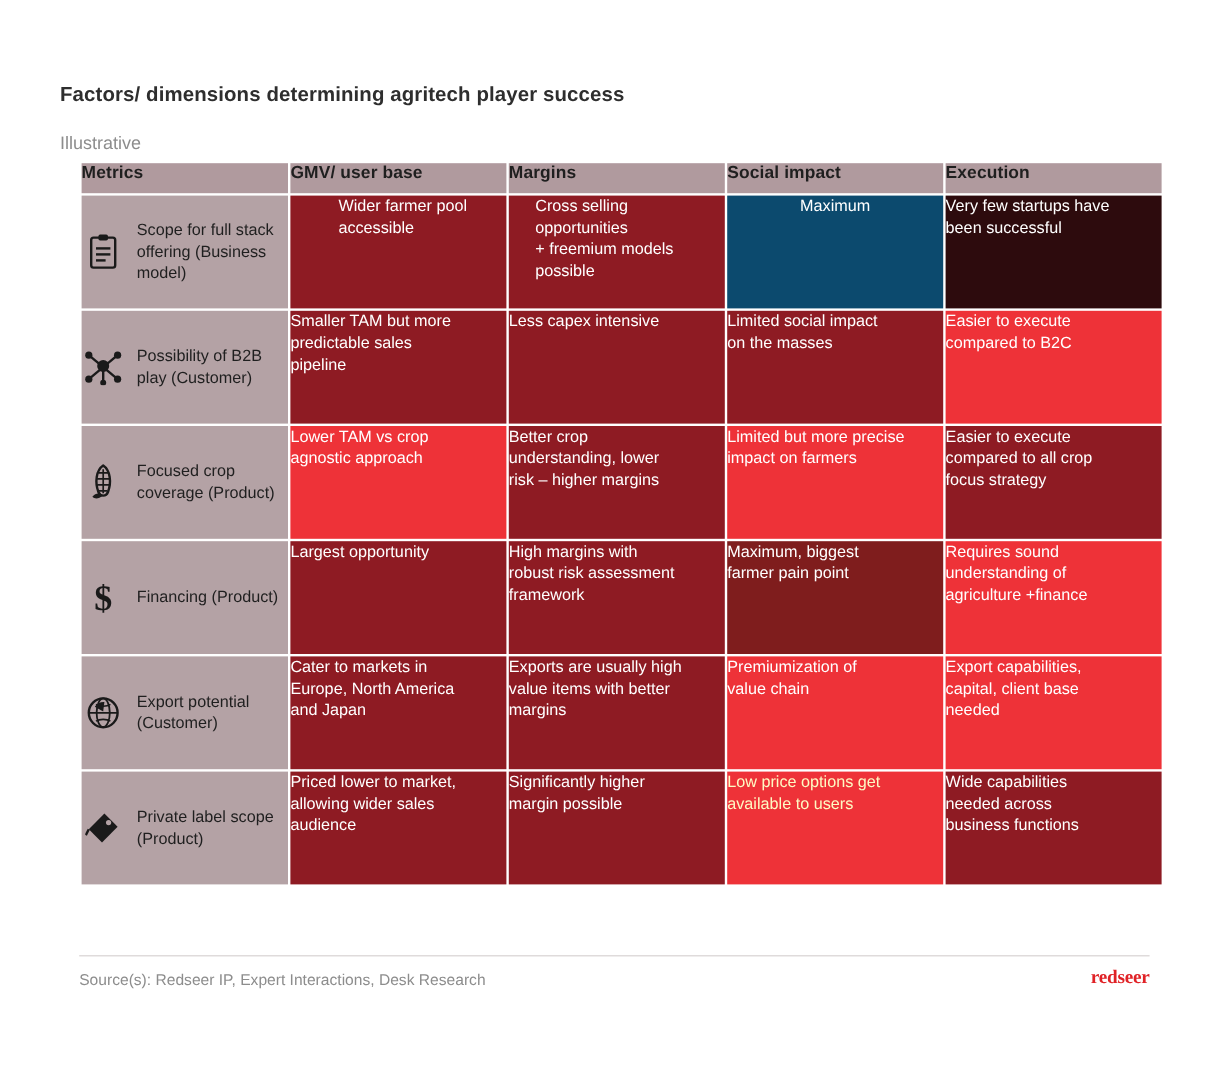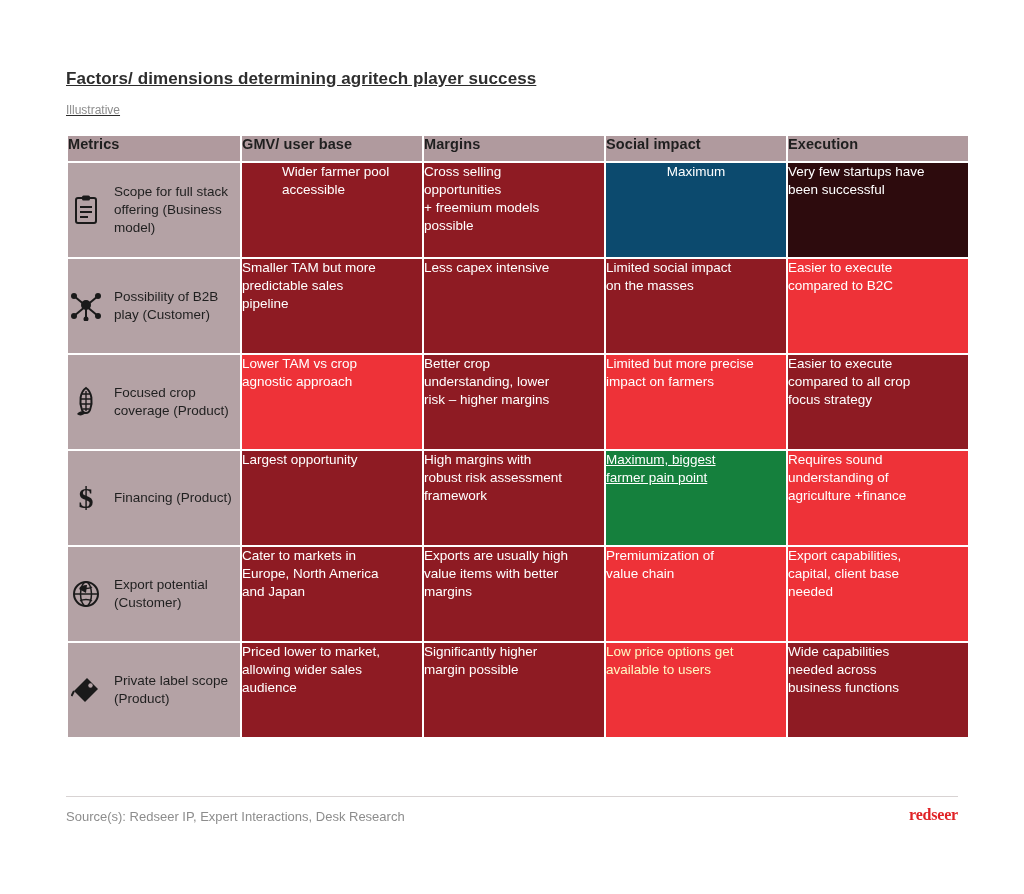--- a/index.html
+++ b/index.html
@@ -15,37 +15,36 @@
     overflow: hidden;
   }
   .page {
     position: relative;
     width: 1024px;
     height: 894px;
     box-sizing: border-box;
   }
   .title-block {
     position: absolute;
-    left: 66px;
+    left: 50px;
     top: 68px;
     width: 880px;
-    text-decoration: underline;
   }
   .title {
     font-size: 17px;
     font-weight: 700;
     color: #2e2e2e;
     letter-spacing: 0.1px;
     line-height: 22px;
   }
   .subtitle {
-    font-size: 12px;
+    font-size: 15px;
     font-weight: 400;
     color: #8d8d8d;
-    margin-top: 11px;
+    margin-top: 21px;
     line-height: 18px;
   }
 
   table.matrix {
     position: absolute;
     left: 66px;
     top: 134px;
     width: 892px;
     border-collapse: separate;
     border-spacing: 2px;
@@ -175,21 +174,21 @@
               </span>
               <span class="metric-label">Scope for full
 stack offering
 (Business model)</span>
             </div>
           </td>
           <td class="cell" style="background: rgb(142, 27, 35); color: rgb(255, 255, 255); padding-left: 40px;">
             <span class="cell-text">Wider farmer pool
 accessible</span>
           </td>
-          <td class="cell" style="background: rgb(142, 27, 35); color: rgb(255, 255, 255);">
+          <td class="cell" style="background: rgb(142, 27, 35); color: rgb(255, 255, 255); padding-left: 22px;">
             <span class="cell-text">Cross selling
 opportunities
 + freemium models
 possible</span>
           </td>
           <td class="cell" style="background: #0c4a6e; color: rgb(255, 255, 255); text-align: center;">
             <span class="cell-text">Maximum</span>
           </td>
           <td class="cell" style="background: rgb(45, 11, 13); color: rgb(255, 255, 255);">
             <span class="cell-text">Very few startups have
@@ -284,21 +283,21 @@
             </div>
           </td>
           <td class="cell" style="background: rgb(142, 27, 35); color: rgb(255, 255, 255);">
             <span class="cell-text">Largest opportunity</span>
           </td>
           <td class="cell" style="background: rgb(142, 27, 35); color: rgb(255, 255, 255);">
             <span class="cell-text">High margins with
 robust risk assessment
 framework</span>
           </td>
-          <td class="cell" style="background: #15803d; color: rgb(255, 255, 255); text-decoration: underline;">
+          <td class="cell" style="background: #7f1d1d; color: rgb(255, 255, 255);">
             <span class="cell-text">Maximum, biggest
 farmer pain point</span>
           </td>
           <td class="cell" style="background: rgb(238, 50, 56); color: rgb(255, 255, 255);">
             <span class="cell-text">Requires sound
 understanding of
 agriculture +finance</span>
           </td>
         </tr>
         <tr>

